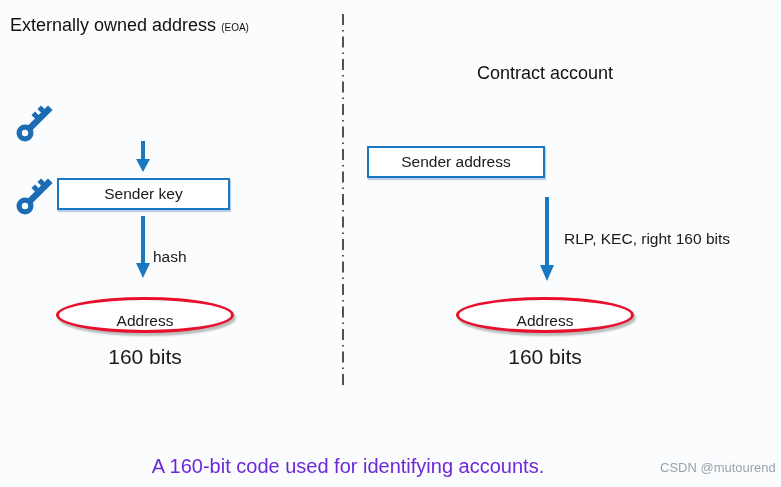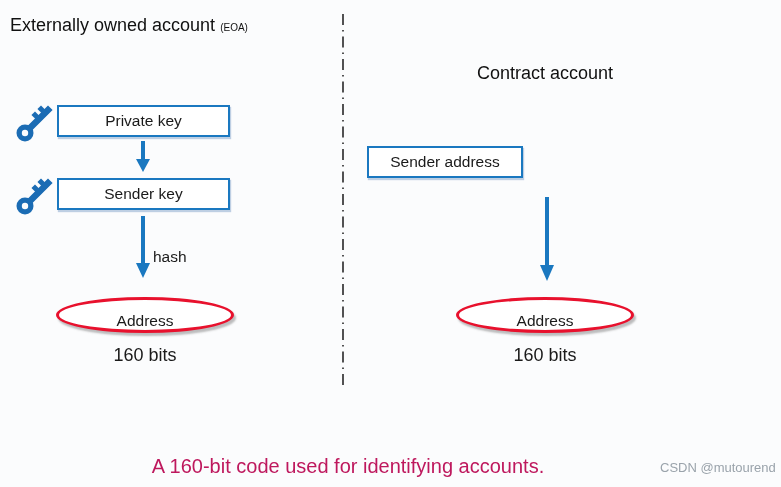--- a/index.html
+++ b/index.html
@@ -24,81 +24,78 @@
   .node-box{
     position:absolute;
     width:173px;height:32px;
     background:#ffffff;
     border:2px solid #1a78c0;
     box-sizing:border-box;
     display:flex;align-items:center;justify-content:center;
     font-size:15.5px;
     box-shadow:1px 2px 1px rgba(140,170,205,0.55);
   }
-  .node-box.wide{width:156px;text-align:right;}
+  .node-box.wide{width:178px;text-align:right;}
   .ellipse{
     position:absolute;
     width:178px;height:36px;
     background:#ffffff;
     border:3px solid #e8112d;
     border-radius:50%;
     box-sizing:border-box;
     display:flex;align-items:flex-end;justify-content:center;
     font-size:15.5px;
     box-shadow:2px 3px 2px rgba(110,110,110,0.45);
   }
   .bits{
     position:absolute;
     width:178px;
     text-align:center;
-    font-size:18px;
+    font-size:21px;
   }
   .arrow-label{
     position:absolute;
     font-size:15.5px;
     white-space:nowrap;
   }
   .caption{
     position:absolute;
     left:98px;top:455px;width:500px;
     text-align:center;
     font-size:20px;
-    color:#be185d;
+    color:#6d28d9;
   }
   .watermark{
     position:absolute;
     left:644px;top:460px;
     font-size:13px;
     color:#9aa3ab;
     white-space:nowrap;
     margin-left:16px;
   }
   svg{display:block;}
 </style>
 </head>
 <body>
 
 <div class="canvas">
 
   <div class="abs panel-title" style="left:10px;top:15px;">
-    <span>Externally owned account</span>
+    <span>Externally owned address</span>
     <span class="title-note">(EOA)</span>
   </div>
 
   <svg class="abs" style="left:14px;top:101px;" width="40" height="44" viewBox="0 0 40 44">
     <circle cx="11" cy="32" r="8.5" fill="#1b6cb4"></circle>
     <circle cx="11" cy="32" r="3.2" fill="#fbfcfd"></circle>
     <path d="M16 27 L34 9" stroke="#1b6cb4" stroke-width="6.5" stroke-linecap="square"></path>
     <path d="M25 18 L21 14" stroke="#1b6cb4" stroke-width="5" stroke-linecap="square"></path>
     <path d="M31 12 L27 8" stroke="#1b6cb4" stroke-width="5" stroke-linecap="square"></path>
   </svg>
 
-  <div class="node-box" style="left:57px;top:105px;">
-    <span>Private key</span>
-  </div>
 
   <svg class="abs" style="left:133px;top:141px;" width="20" height="32" viewBox="0 0 20 32">
     <line x1="10" y1="0" x2="10" y2="19" stroke="#1a78c0" stroke-width="4"></line>
     <polygon points="3,18 17,18 10,31" fill="#1a78c0"></polygon>
   </svg>
 
   <svg class="abs" style="left:14px;top:174px;" width="40" height="44" viewBox="0 0 40 44">
     <circle cx="11" cy="32" r="8.5" fill="#1b6cb4"></circle>
     <circle cx="11" cy="32" r="3.2" fill="#fbfcfd"></circle>
     <path d="M16 27 L34 9" stroke="#1b6cb4" stroke-width="6.5" stroke-linecap="square"></path>
@@ -129,20 +126,21 @@
 
   <div class="node-box wide" style="left:367px;top:146px;">
     <span>Sender address</span>
   </div>
 
 
   <svg class="abs" style="left:537px;top:197px;" width="20" height="86" viewBox="0 0 20 86">
     <line x1="10" y1="0" x2="10" y2="70" stroke="#1a78c0" stroke-width="4"></line>
     <polygon points="3,68 17,68 10,84" fill="#1a78c0"></polygon>
   </svg>
+  <div class="arrow-label" style="left:564px;top:230px;">RLP, KEC, right 160 bits</div>
 
   <div class="ellipse" style="left:456px;top:297px;">
     <span>Address</span>
   </div>
   <div class="bits" style="left:456px;top:345px;">160 bits</div>
 
   <div class="caption">A 160-bit code used for identifying accounts.</div>
   <div class="watermark">CSDN @mutourend</div>
 
 </div>

